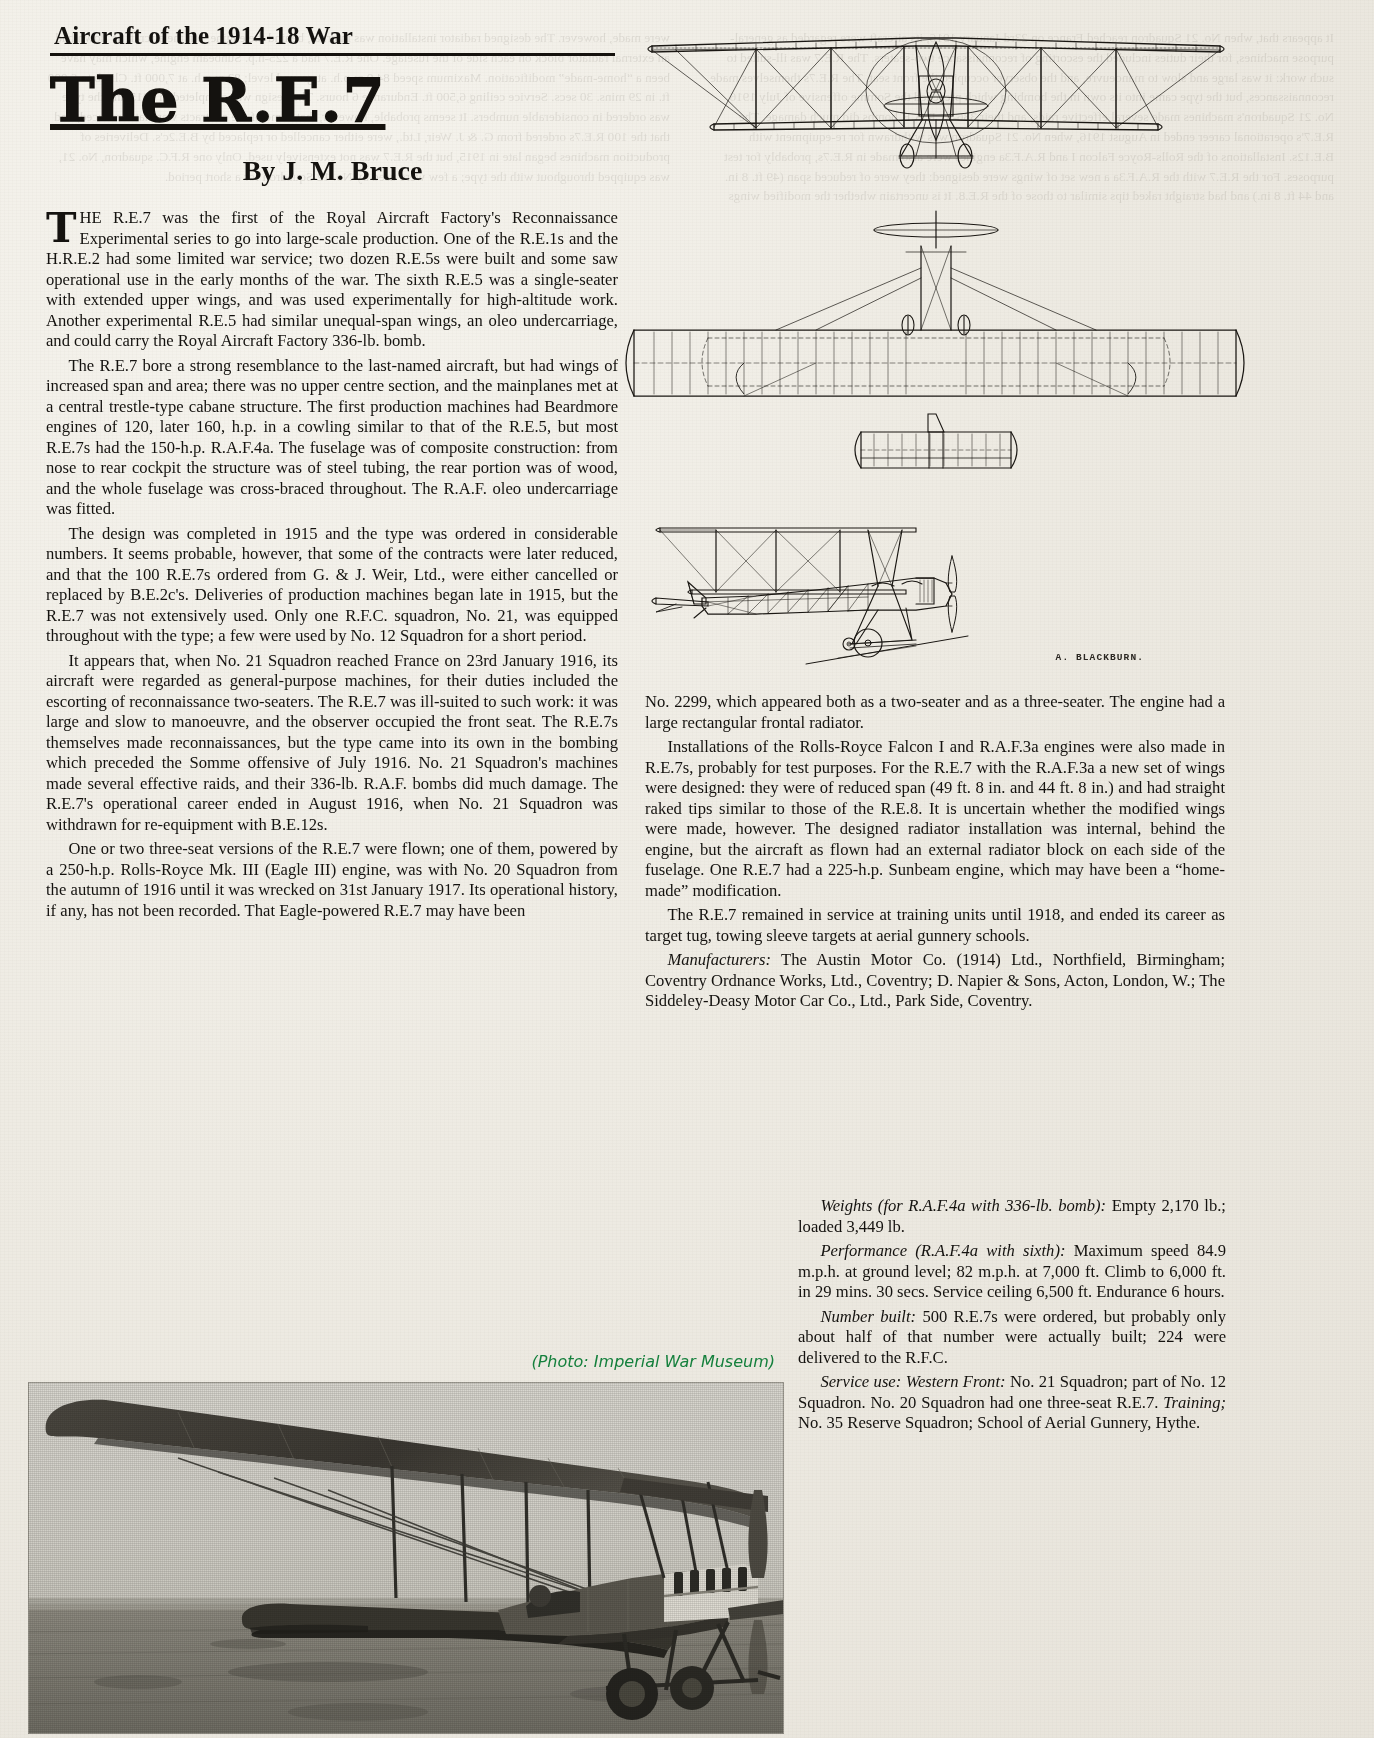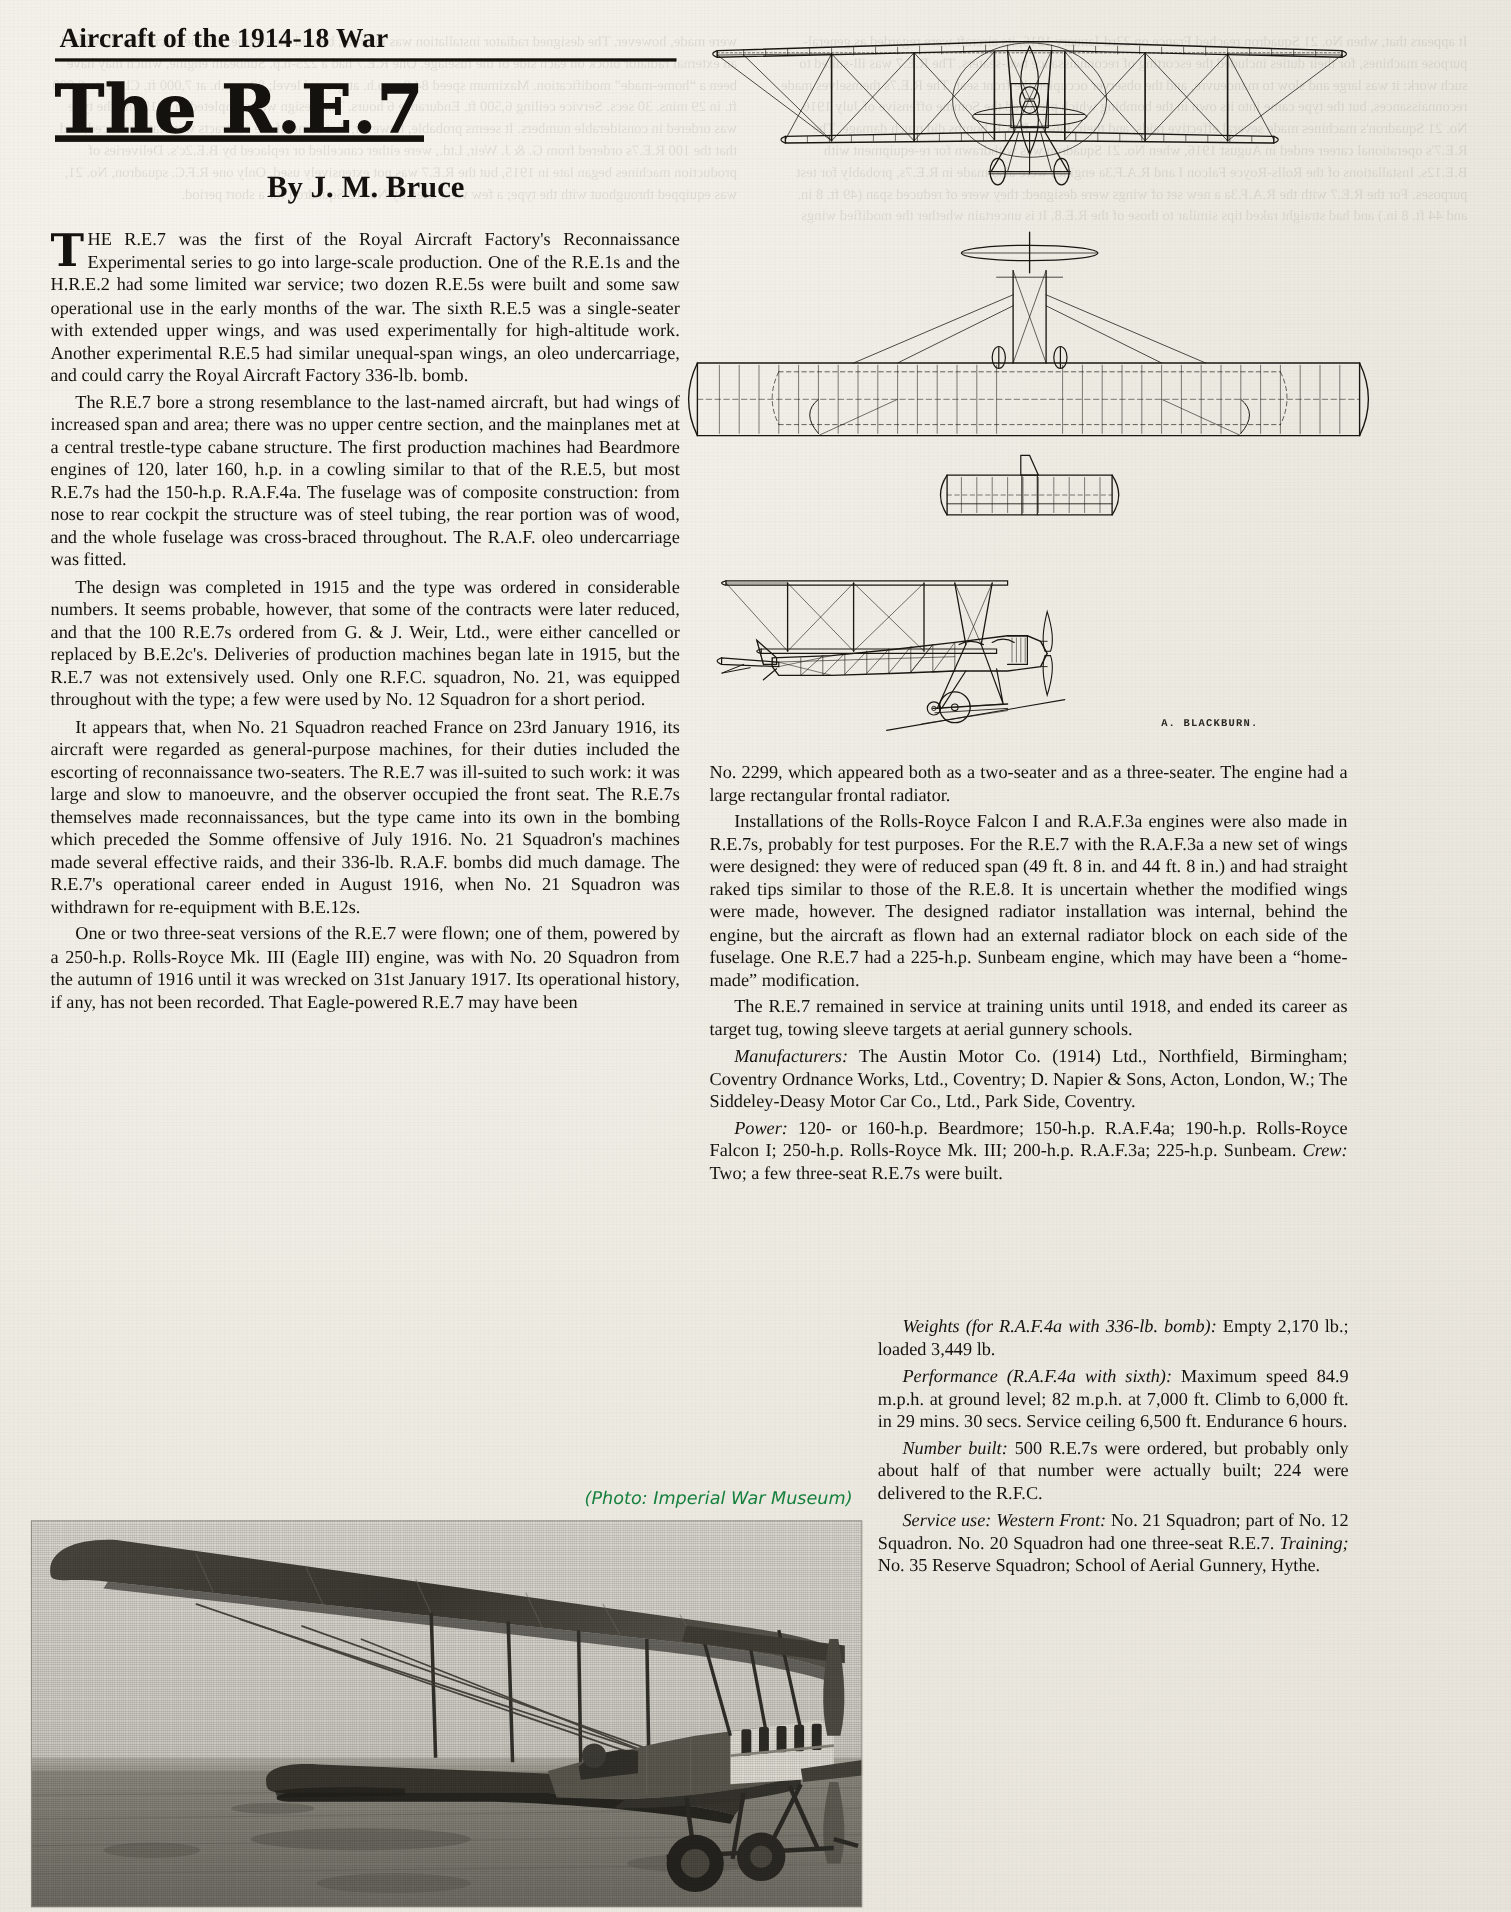--- a/index.html
+++ b/index.html
@@ -337,21 +337,20 @@
     <p>The design was completed in 1915 and the type was ordered in considerable numbers. It seems probable, however, that some of the contracts were later reduced, and that the 100 R.E.7s ordered from G. &amp; J. Weir, Ltd., were either cancelled or replaced by B.E.2c's. Deliveries of production machines began late in 1915, but the R.E.7 was not extensively used. Only one R.F.C. squadron, No. 21, was equipped throughout with the type; a few were used by No. 12 Squadron for a short period.</p>
     <p>It appears that, when No. 21 Squadron reached France on 23rd January 1916, its aircraft were regarded as general-purpose machines, for their duties included the escorting of reconnaissance two-seaters. The R.E.7 was ill-suited to such work: it was large and slow to manoeuvre, and the observer occupied the front seat. The R.E.7s themselves made reconnaissances, but the type came into its own in the bombing which preceded the Somme offensive of July 1916. No. 21 Squadron's machines made several effective raids, and their 336-lb. R.A.F. bombs did much damage. The R.E.7's operational career ended in August 1916, when No. 21 Squadron was withdrawn for re-equipment with B.E.12s.</p>
     <p>One or two three-seat versions of the R.E.7 were flown; one of them, powered by a 250-h.p. Rolls-Royce Mk. III (Eagle III) engine, was with No. 20 Squadron from the autumn of 1916 until it was wrecked on 31st January 1917. Its operational history, if any, has not been recorded. That Eagle-powered R.E.7 may have been</p>
   </div>
 
   <div class="col" id="col-right-low">
     <p class="noindent">No. 2299, which appeared both as a two-seater and as a three-seater. The engine had a large rectangular frontal radiator.</p>
     <p>Installations of the Rolls-Royce Falcon I and R.A.F.3a engines were also made in R.E.7s, probably for test purposes. For the R.E.7 with the R.A.F.3a a new set of wings were designed: they were of reduced span (49 ft. 8 in. and 44 ft. 8 in.) and had straight raked tips similar to those of the R.E.8. It is uncertain whether the modified wings were made, however. The designed radiator installation was internal, behind the engine, but the aircraft as flown had an external radiator block on each side of the fuselage. One R.E.7 had a 225-h.p. Sunbeam engine, which may have been a “home-made” modification.</p>
     <p>The R.E.7 remained in service at training units until 1918, and ended its career as target tug, towing sleeve targets at aerial gunnery schools.</p>
     <p><span class="spec-head">Manufacturers:</span><span> The Austin Motor Co. (1914) Ltd., Northfield, Birmingham; Coventry Ordnance Works, Ltd., Coventry; D. Napier &amp; Sons, Acton, London, W.; The Siddeley-Deasy Motor Car Co., Ltd., Park Side, Coventry.</span></p>
-    <p><span class="spec-head">Power:</span><span> 120- or 160-h.p. Beardmore; 150-h.p. R.A.F.4a; 190-h.p. Rolls-Royce Falcon I; 250-h.p. Rolls-Royce Mk. III; 200-h.p. R.A.F.3a; 225-h.p. Sunbeam. </span><span class="spec-head">Crew:</span><span> Two; a few three-seat R.E.7s were built.</span></p>
   </div>
 
   <div class="col" id="col-right-spec">
     <p><span class="spec-head">Weights (for R.A.F.4a with 336-lb. bomb):</span><span> Empty 2,170 lb.; loaded 3,449 lb.</span></p>
     <p><span class="spec-head">Performance (R.A.F.4a with sixth):</span><span> Maximum speed 84.9 m.p.h. at ground level; 82 m.p.h. at 7,000 ft. Climb to 6,000 ft. in 29 mins. 30 secs. Service ceiling 6,500 ft. Endurance 6 hours.</span></p>
     <p><span class="spec-head">Number built:</span><span> 500 R.E.7s were ordered, but probably only about half of that number were actually built; 224 were delivered to the R.F.C.</span></p>
     <p><span class="spec-head">Service use:</span> <span class="spec-head">Western Front:</span><span> No. 21 Squadron; part of No. 12 Squadron. No. 20 Squadron had one three-seat R.E.7. </span><span class="spec-head">Training;</span><span> No. 35 Reserve Squadron; School of Aerial Gunnery, Hythe.</span></p>
   </div>
 
   <div class="photo-caption">(Photo: Imperial War Museum)</div>

